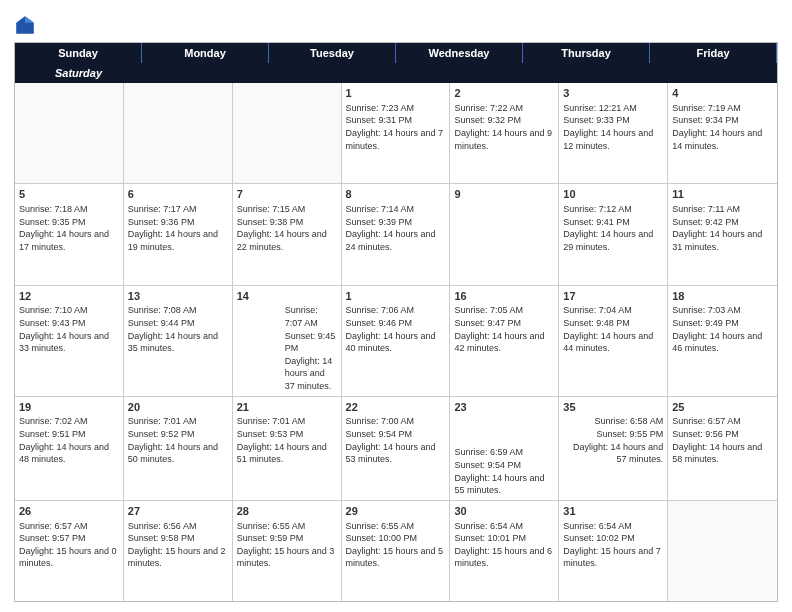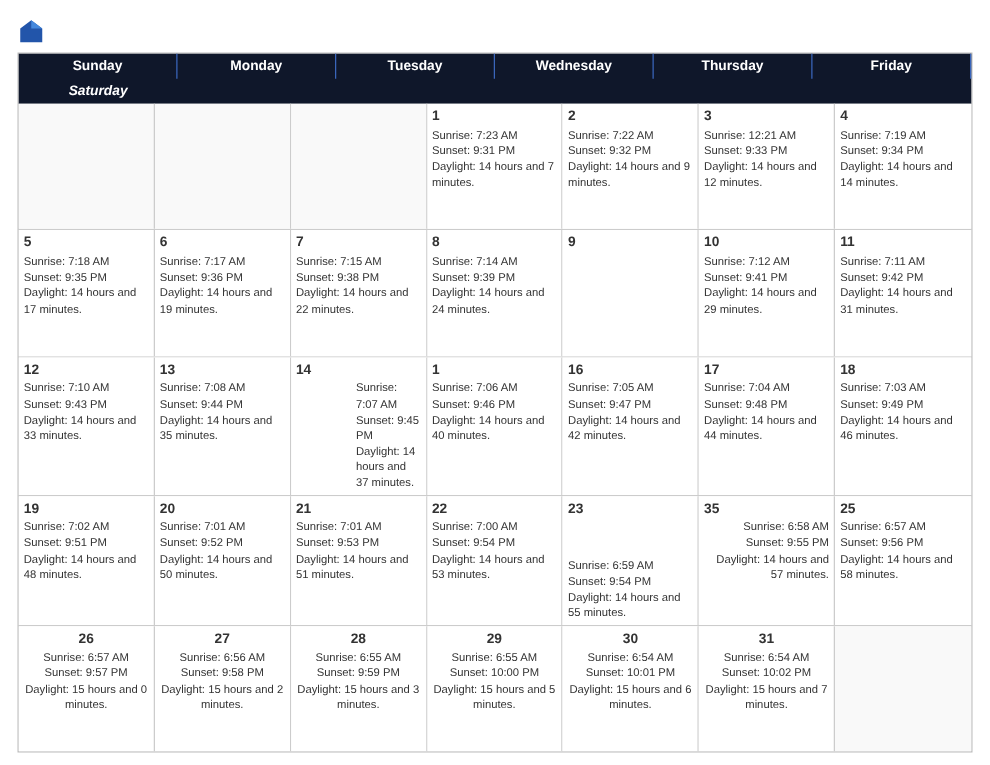--- a/index.html
+++ b/index.html
@@ -84,21 +84,21 @@
       flex: 1;
       display: flex;
       flex-direction: column;
     }
     .cal-week {
       display: grid;
       grid-template-columns: repeat(7, 1fr);
       flex: 1;
       border-bottom: 1px solid #ccc;
     }
-    .cal-week:last-child { border-bottom: none; text-align: center; }
+    .cal-week:last-child { border-bottom: none; }
     .cal-cell {
       border-right: 1px solid #ccc;
       padding: 3px 4px;
       font-size: 9.2px;
       color: #333;
       line-height: 1.35;
       vertical-align: top;
       background: #fff;
     }
     .cal-cell:last-child { border-right: none; }

